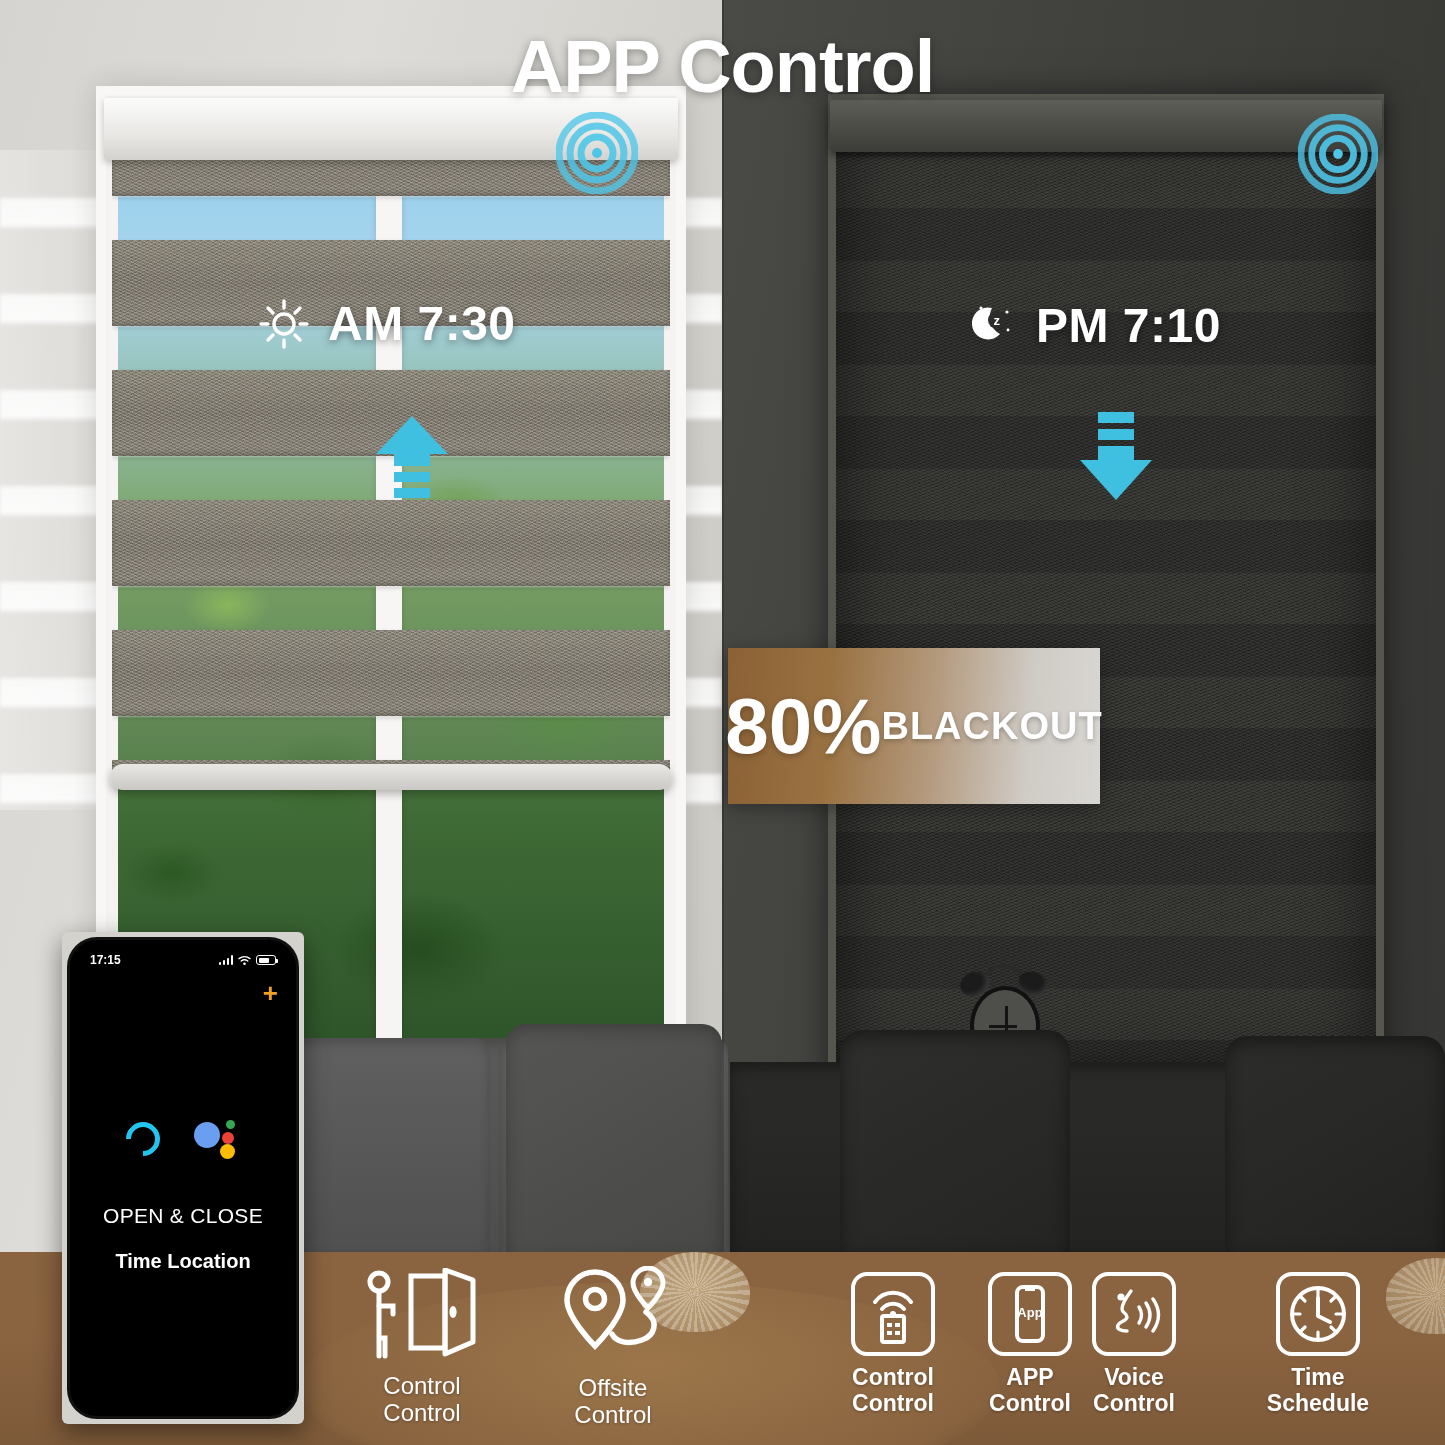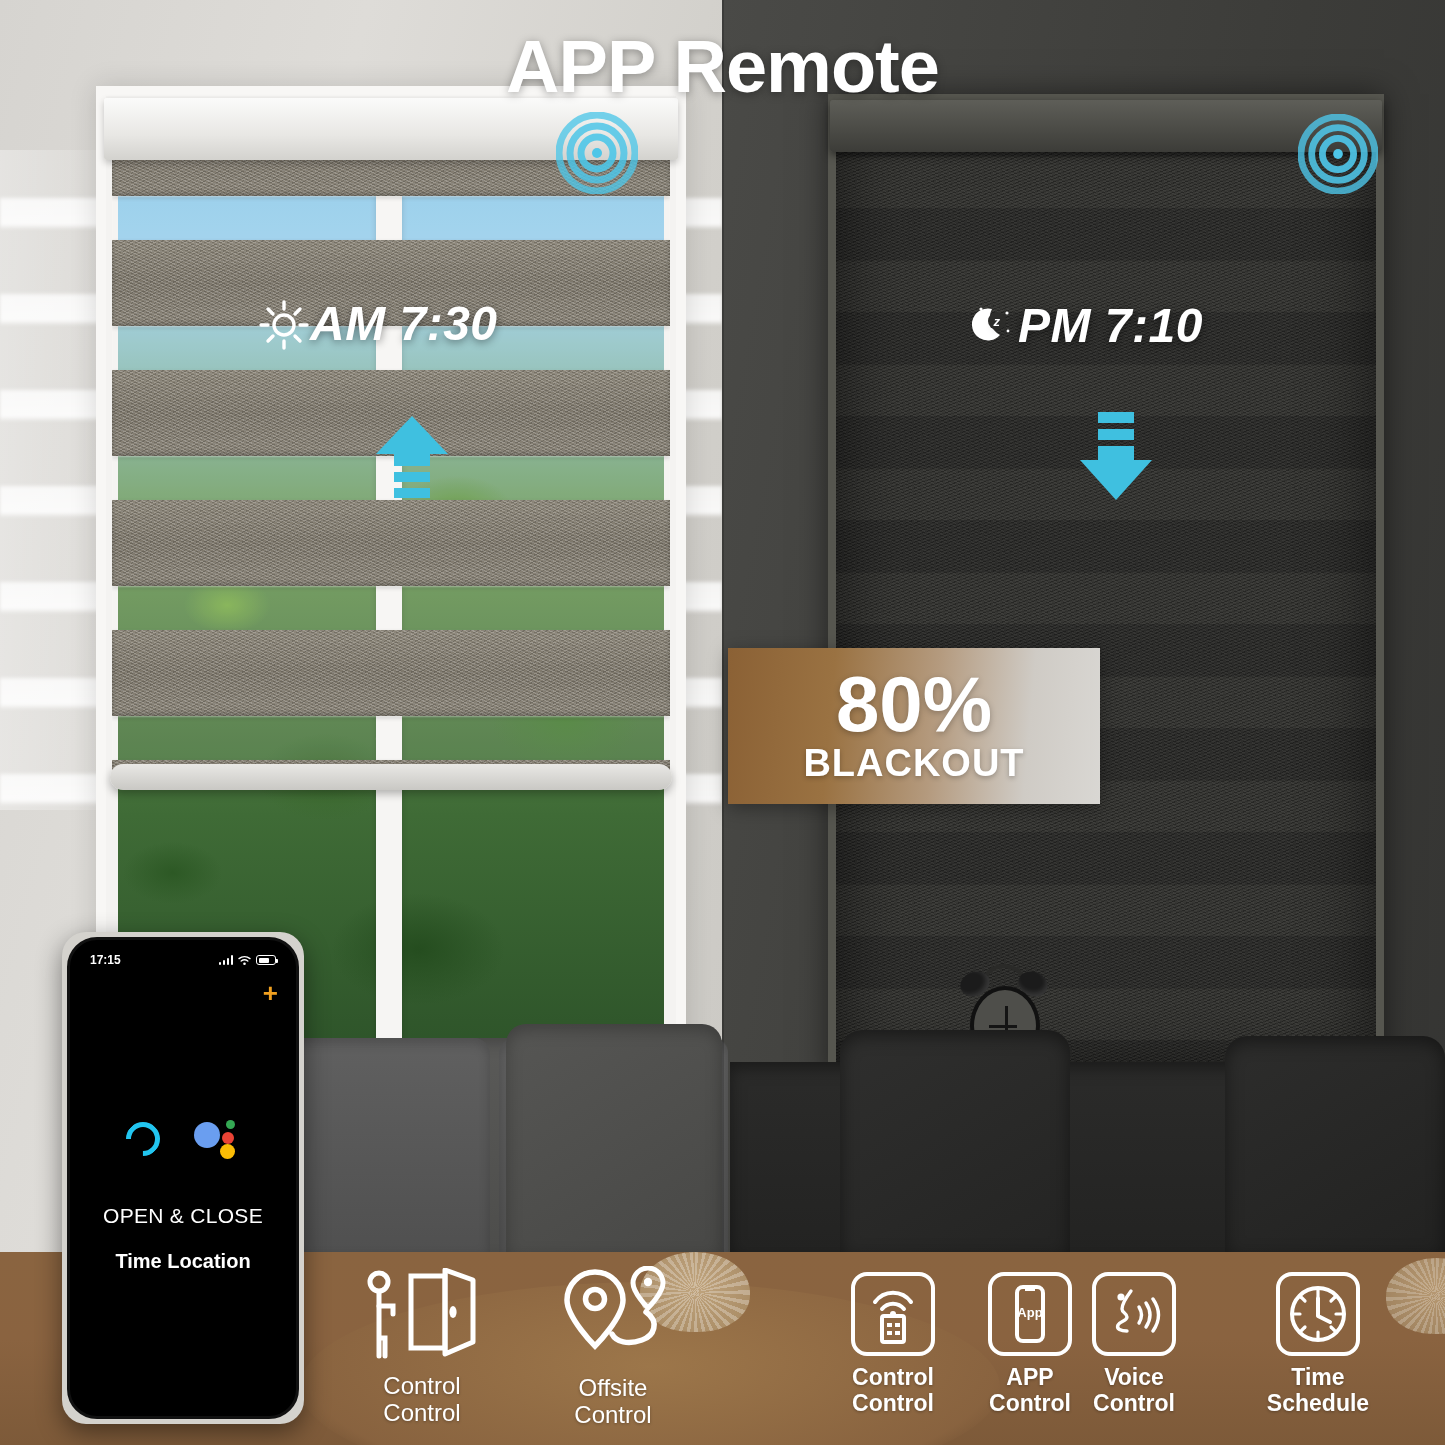--- a/index.html
+++ b/index.html
@@ -122,43 +122,43 @@
   .pillow-r2{ position:absolute; left:1225px; top:1036px; width:220px; height:216px;
     background:linear-gradient(150deg,#2d2d2c,#222221); border-radius:22px 22px 0 0;
     box-shadow:inset 0 6px 18px rgba(0,0,0,.45); }
 
   
   .title{ position:absolute; left:0; top:24px; width:1445px; text-align:center;
     font-size:74px; font-weight:bold; color:#fff; letter-spacing:-1px;
     text-shadow:0 2px 10px rgba(0,0,0,.35); z-index:40; }
 
   
-  .timerow{ position:absolute; display:flex; align-items:flex-end; z-index:35;
+  .timerow{ position:absolute; display:flex; align-items:center; gap:18px; z-index:35;
     color:#fff; font-size:48px; font-weight:bold; letter-spacing:.5px;
-    text-shadow:0 2px 8px rgba(0,0,0,.45);font-style:italic; }
+    text-shadow:0 2px 8px rgba(0,0,0,.45); }
   .timerow.day{ left:258px; top:296px; }
   .timerow.night{ left:966px; top:298px; }
 
   
   .arrow-up{ position:absolute; left:372px; top:414px; width:80px; height:88px; z-index:35; }
   .arrow-dn{ position:absolute; left:1076px; top:410px; width:80px; height:92px; z-index:35; }
 
   
   .badge{ position:absolute; left:728px; top:648px; width:372px; height:156px; z-index:38;
     background:linear-gradient(95deg,#8b6135 0%,#9a7242 28%,#b49a7e 55%,#cfcbc5 80%,#d9d7d3 100%);
-    display:flex; flex-direction:column; align-items:center; justify-content:center;
+    display:flex; flex-direction:row; align-items:center; justify-content:center;
     box-shadow:0 4px 18px rgba(0,0,0,.35); }
   .badge .big{ font-size:78px; font-weight:bold; color:#fff; line-height:.96;
     text-shadow:0 2px 6px rgba(0,0,0,.25); }
   .badge .small{ font-size:38px; font-weight:bold; color:#fff; letter-spacing:1px;
     text-shadow:0 2px 5px rgba(0,0,0,.25); }
 
   
   .phone{ position:absolute; left:62px; top:932px; width:242px; height:492px; z-index:45;
-    border-radius:24px; background:#d4d2cd; padding:5px;
+    border-radius:6px; background:#d4d2cd; padding:5px;
     box-shadow:0 8px 26px rgba(0,0,0,.45); }
   .phone-inner{ width:100%; height:100%; border-radius:30px; background:#000;
     position:relative; overflow:hidden; border:3px solid #111; }
   .ph-status{ position:absolute; left:0; top:10px; width:100%; height:20px;
     display:flex; align-items:center; justify-content:space-between;
     padding:0 20px; color:#fff; font-size:12px; font-weight:bold; }
   .ph-status .right{ display:flex; align-items:center; gap:5px; }
   .bars{ display:flex; align-items:flex-end; gap:1.5px; height:10px; }
   .bars i{ width:2.5px; background:#fff; border-radius:1px; display:block; }
   .bat{ width:20px; height:10px; border:1.2px solid #fff; border-radius:3px; position:relative; }
@@ -283,21 +283,21 @@
     <div class="cush" style="left:0;width:46%;"></div>
     <div class="cush" style="left:48%;width:52%;"></div>
   </div>
   <div class="pillow-l"></div>
   <div class="sofa-r"></div>
   <div class="pillow-r1"></div>
   <div class="pillow-r2"></div>
 
   <div class="divider"></div>
 
-  <div class="title">APP Remote</div>
+  <div class="title">APP Control</div>
 
   <div class="timerow day">
     <svg width="52" height="52" viewBox="0 0 52 52">
       <circle cx="26" cy="26" r="10" fill="none" stroke="#fff" stroke-width="3.4"></circle>
       <g stroke="#fff" stroke-width="3.4" stroke-linecap="round">
         <line x1="26" y1="3" x2="26" y2="10"></line>
         <line x1="26" y1="42" x2="26" y2="49"></line>
         <line x1="3" y1="26" x2="10" y2="26"></line>
         <line x1="42" y1="26" x2="49" y2="26"></line>
         <line x1="10" y1="10" x2="15" y2="15"></line>

